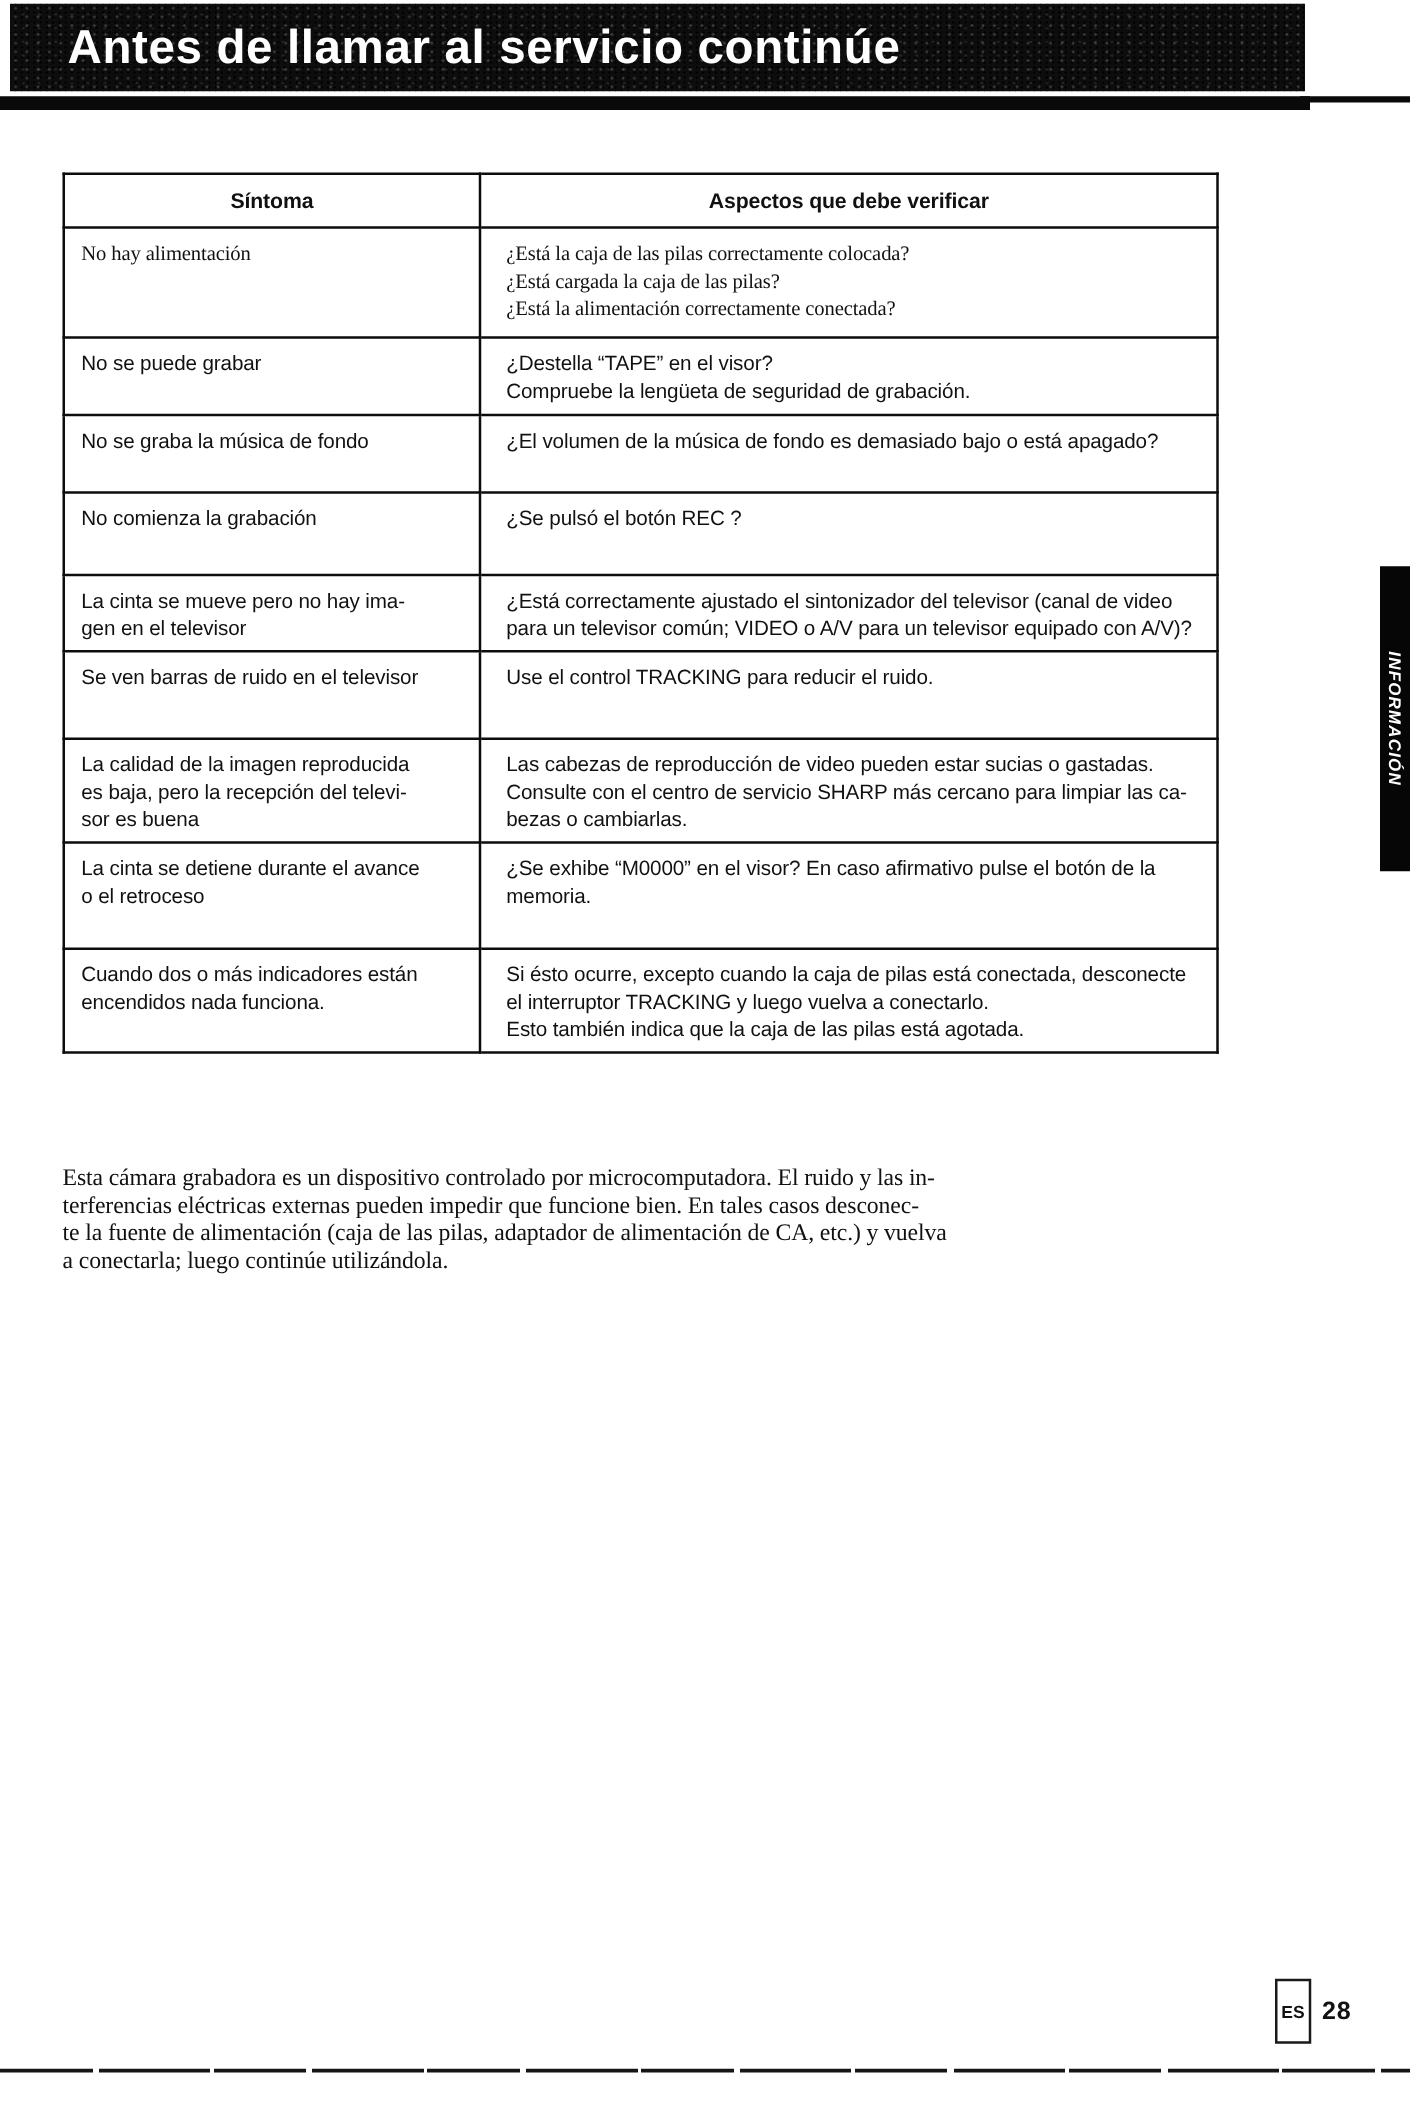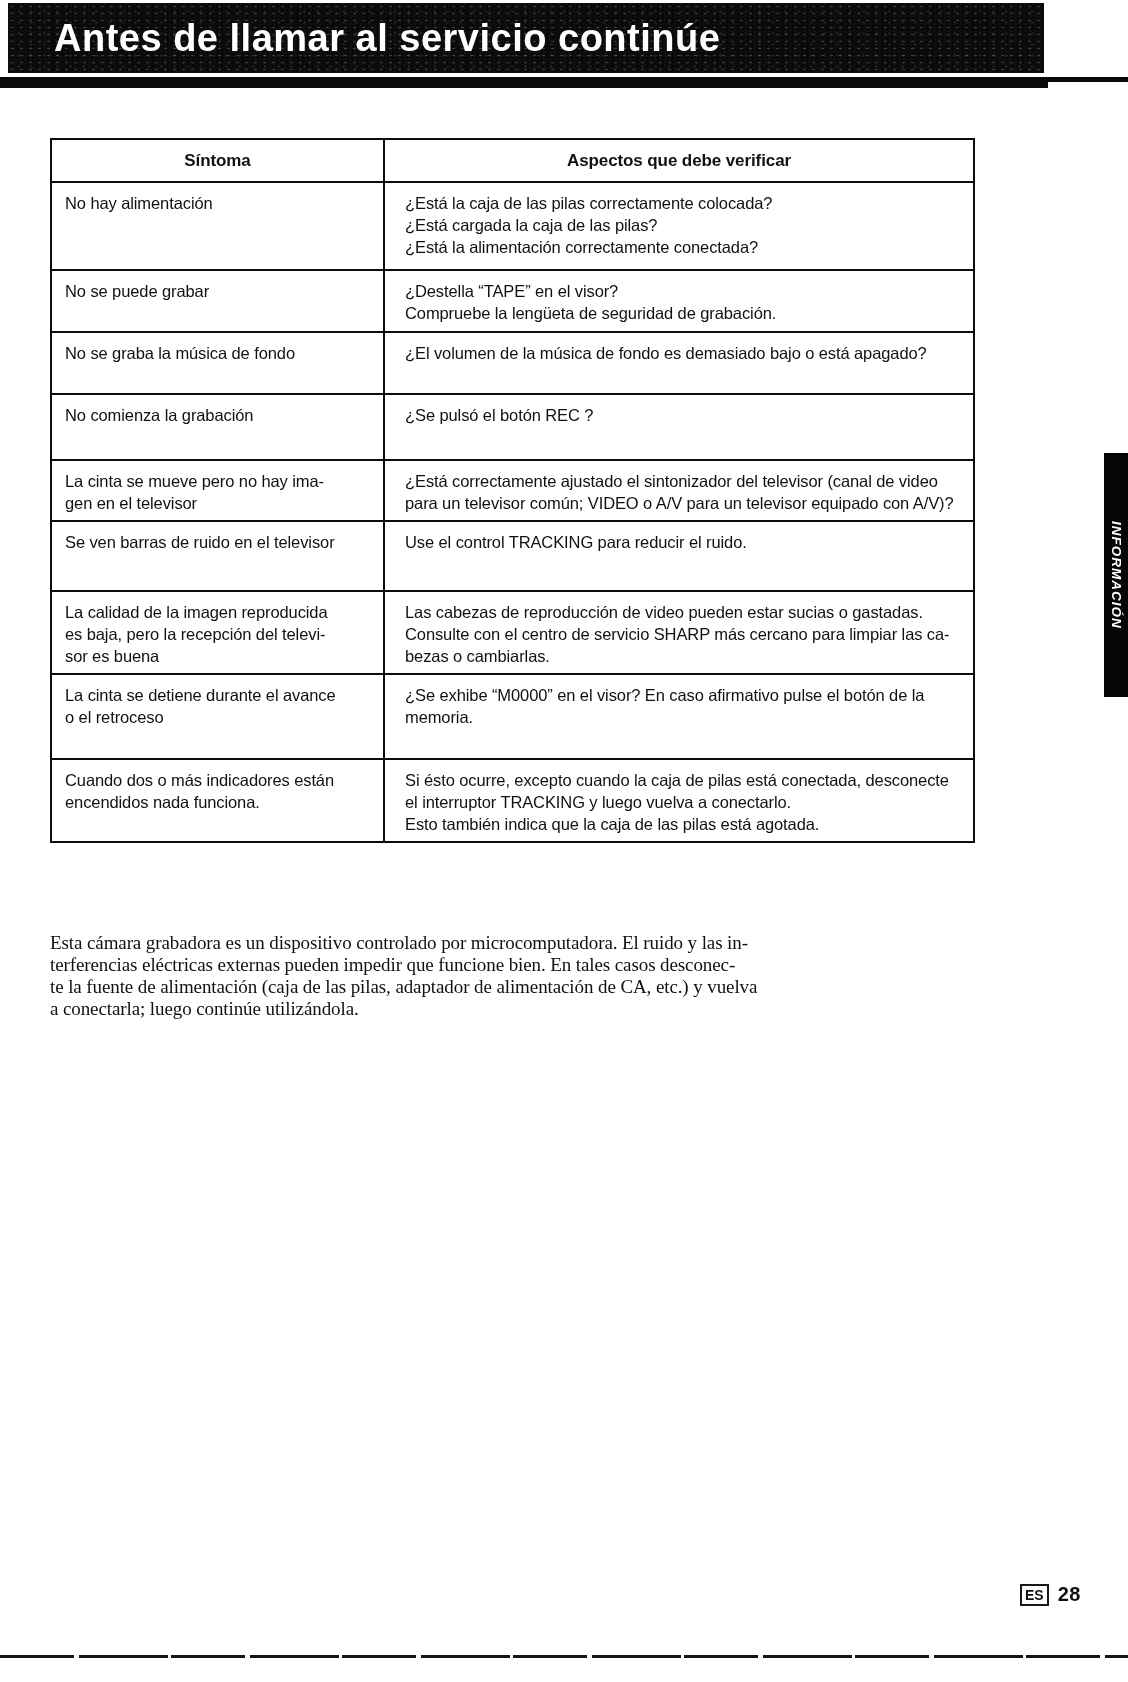--- a/index.html
+++ b/index.html
@@ -43,21 +43,21 @@
     font-size:16.5px;line-height:22px;
     white-space:pre-line;
     letter-spacing:-0.1px;
   }
   table.trouble th{
     height:43px;text-align:center;vertical-align:middle;
     font-size:17px;font-weight:bold;padding:4px;
   }
   td.sym{padding:9px 8px 6px 13px;}
   td.chk{padding:9px 10px 6px 20px;}
-  tbody tr:nth-child(1) td{height:88px;}
+  tbody tr:nth-child(1) td{height:88px;font-family:Liberation Serif, serif;}
   tbody tr:nth-child(2) td{height:62px;}
   tbody tr:nth-child(3) td{height:62px;}
   tbody tr:nth-child(4) td{height:66px;}
   tbody tr:nth-child(5) td{height:47px;}
   tbody tr:nth-child(6) td{height:70px;}
   tbody tr:nth-child(7) td{height:55px;}
   tbody tr:nth-child(8) td{height:85px;}
   tbody tr:nth-child(9) td{height:63px;}
   tbody tr:nth-child(10) td{height:65px;}
   tbody tr:nth-child(11) td{height:82px;}
@@ -82,21 +82,21 @@
   }
 
   
   .footer-mark{
     position:absolute;left:1020px;top:1583px;
     display:flex;align-items:center;
   }
   .es-badge{
     border:2px solid #1a1a1a;
     font-size:14px;font-weight:bold;
-    padding:1px 3px;line-height:16px;
+    padding:16px 3px;line-height:16px;
   }
   .page-num{font-size:20px;font-weight:bold;margin-left:9px;letter-spacing:0.5px;}
 
   
   .cut-line{
     position:absolute;left:0;top:1655px;width:1128px;height:3px;
     background:repeating-linear-gradient(90deg,
       #161616 0px,#161616 74px,rgba(0,0,0,0) 74px,rgba(0,0,0,0) 79px,
       #161616 79px,#161616 168px,rgba(0,0,0,0) 168px,rgba(0,0,0,0) 171px);
   }

